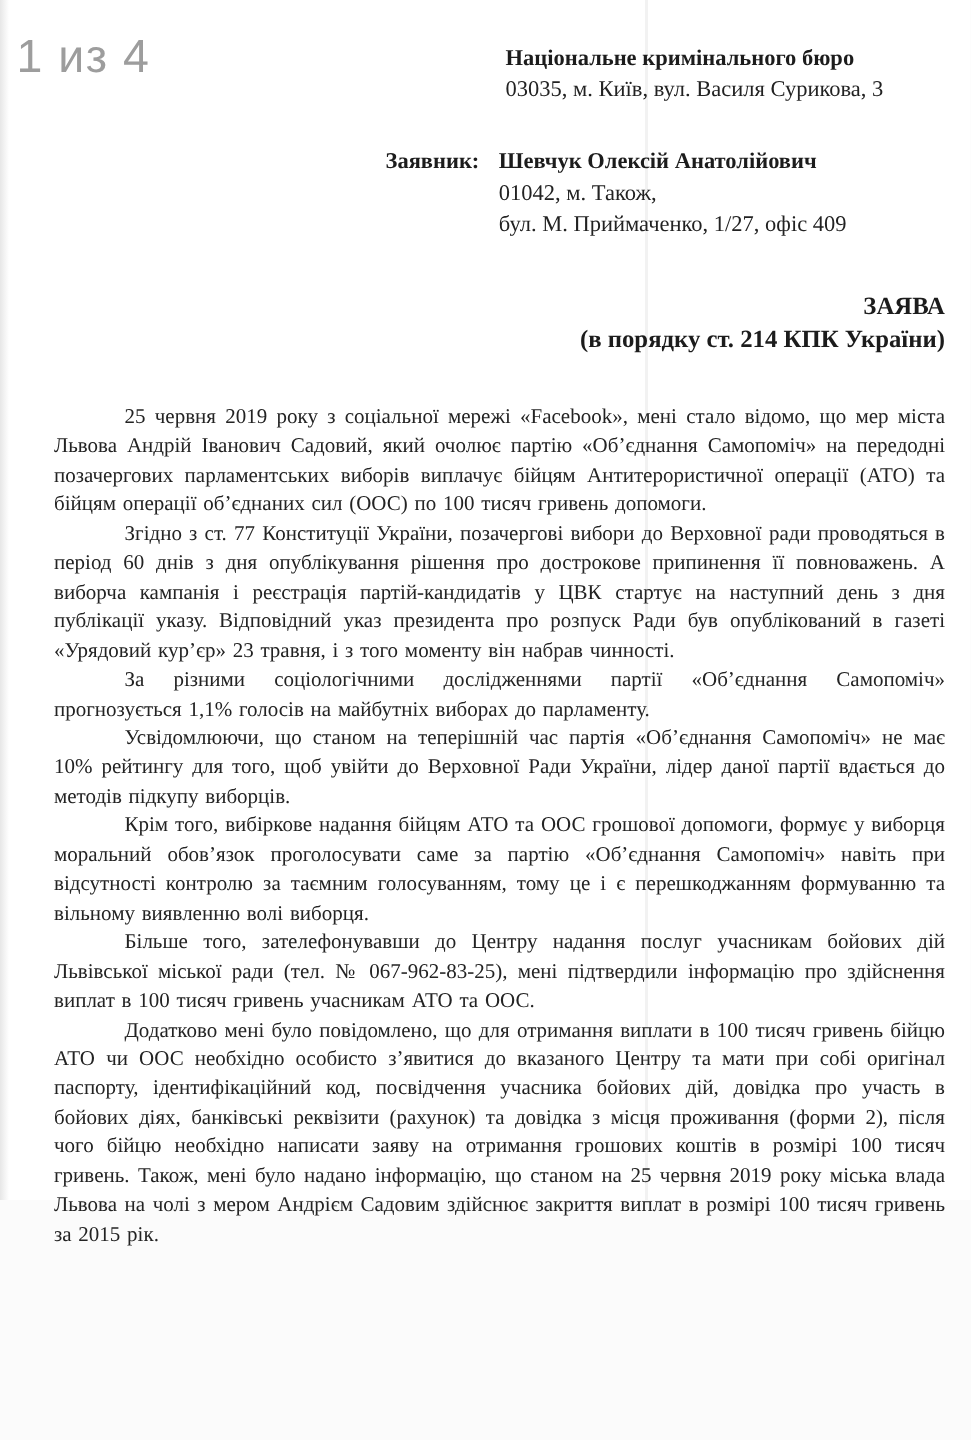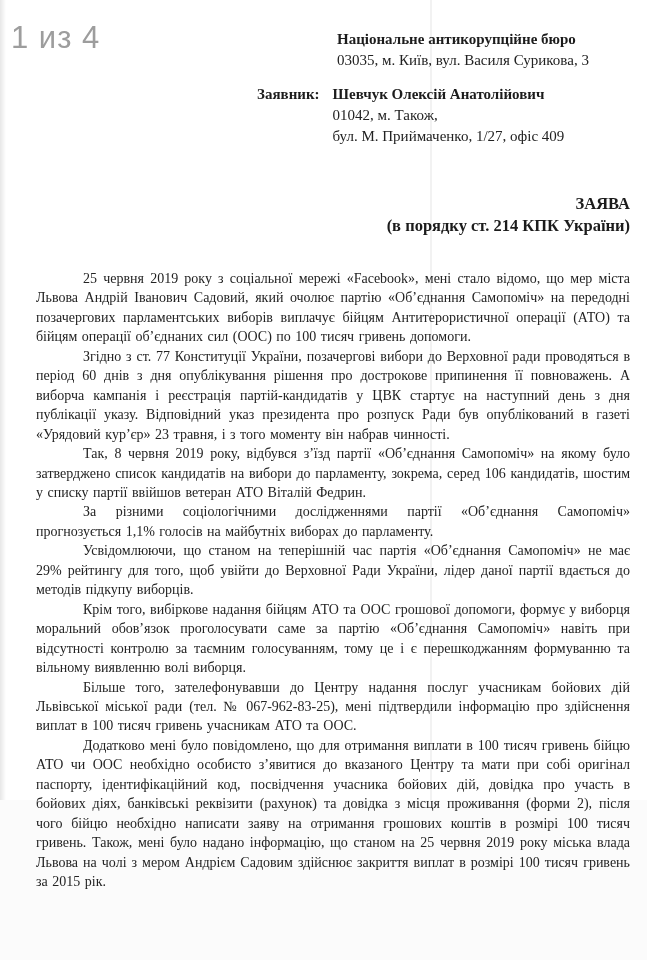--- a/index.html
+++ b/index.html
@@ -32,21 +32,21 @@
     color: #9d9d9d;
     letter-spacing: 1px;
   }
   .recipient {
     position: absolute; left: 337px; top: 29px;
     width: 300px;
     font-size: 15px; line-height: 21px;
     color: #222222;
   }
   .applicant {
-    position: absolute; left: 257px; top: 84px;
+    position: absolute; left: 257px; top: 98px;
     display: flex;
     font-size: 15px; line-height: 21px;
     color: #222222;
   }
   .applicant .label { margin-right: 13px; white-space: nowrap; }
   .bold { font-weight: 700; color: #1c1c1c; }
   .doc-title {
     position: absolute; left: 36px; top: 193px;
     width: 594px;
     text-align: right;
@@ -72,43 +72,42 @@
 
 <div class="viewport">
   <div class="edge-strip"></div>
   <div class="crease"></div>
 
   <div class="page-indicator">1 из 4</div>
 
   <div>
 
     <div class="recipient">
-      <div class="bold">Національне антикорупційне бюро</div>
+      <div class="bold">Національне кримінального бюро</div>
       <div>03035, м. Київ, вул. Василя Сурикова, 3</div>
     </div>
 
     <div class="applicant">
       <span class="label bold">Заявник:</span>
       <span>
         <div class="bold">Шевчук Олексій Анатолійович</div>
         <div>01042, м. Також,</div>
         <div>бул. М. Приймаченко, 1/27, офіс 409</div>
       </span>
     </div>
 
     <div class="doc-title">
       <div>ЗАЯВА</div>
       <div>(в порядку ст. 214 КПК України)</div>
     </div>
 
     <div class="body-text">
       <p>25 червня 2019 року з соціальної мережі «Facebook», мені стало відомо, що мер міста Львова Андрій Іванович Садовий, який очолює партію «Об’єднання Самопоміч» на передодні позачергових парламентських виборів виплачує бійцям Антитерористичної операції  (АТО) та бійцям операції  об’єднаних  сил (ООС) по 100 тисяч гривень допомоги.</p>
       <p>Згідно з ст. 77 Конституції України, позачергові вибори до Верховної ради проводяться в період 60 днів з дня опублікування рішення про дострокове припинення її повноважень. А виборча кампанія і реєстрація партій-кандидатів у ЦВК стартує на наступний день з дня публікації указу. Відповідний указ президента про розпуск Ради був опублікований в газеті «Урядовий кур’єр» 23 травня, і з того моменту він набрав чинності.</p>
-      <p>Так, 8 червня 2019 року, відбувся з’їзд партії «Об’єднання Самопоміч» на якому було затверджено список кандидатів на вибори до парламенту, зокрема, серед 106 кандидатів, шостим у списку партії ввійшов ветеран АТО Віталій Федрин.</p>
       <p>За різними соціологічними дослідженнями партії «Об’єднання Самопоміч» прогнозується 1,1% голосів на майбутніх виборах до парламенту.</p>
-      <p>Усвідомлюючи, що станом на теперішній час партія  «Об’єднання Самопоміч» не має 29% рейтингу для того, щоб увійти до Верховної Ради України, лідер даної партії вдається до методів підкупу виборців.</p>
+      <p>Усвідомлюючи, що станом на теперішній час партія  «Об’єднання Самопоміч» не має 10% рейтингу для того, щоб увійти до Верховної Ради України, лідер даної партії вдається до методів підкупу виборців.</p>
       <p>Крім того, вибіркове надання бійцям АТО та ООС грошової допомоги, формує у виборця моральний обов’язок проголосувати саме за партію «Об’єднання Самопоміч» навіть при відсутності контролю за таємним голосуванням, тому це і є перешкоджанням формуванню та вільному виявленню волі виборця.</p>
       <p>Більше того, зателефонувавши до Центру надання послуг учасникам бойових дій Львівської міської ради (тел. № 067-962-83-25), мені підтвердили інформацію про здійснення виплат в 100 тисяч гривень учасникам АТО та ООС.</p>
       <p>Додатково мені було повідомлено, що для отримання виплати в 100 тисяч гривень бійцю АТО чи ООС необхідно особисто з’явитися до вказаного Центру та мати при собі оригінал паспорту, ідентифікаційний код, посвідчення учасника бойових дій, довідка про участь в бойових діях, банківські реквізити (рахунок) та довідка з місця проживання (форми 2), після чого бійцю необхідно написати заяву на отримання грошових коштів в розмірі 100 тисяч гривень. Також, мені було надано інформацію, що станом на 25 червня 2019 року міська влада Львова на чолі з мером Андрієм Садовим здійснює закриття виплат в розмірі 100 тисяч гривень за 2015 рік.</p>
     </div>
 
   </div>
 </div>
 
 </body></html>

